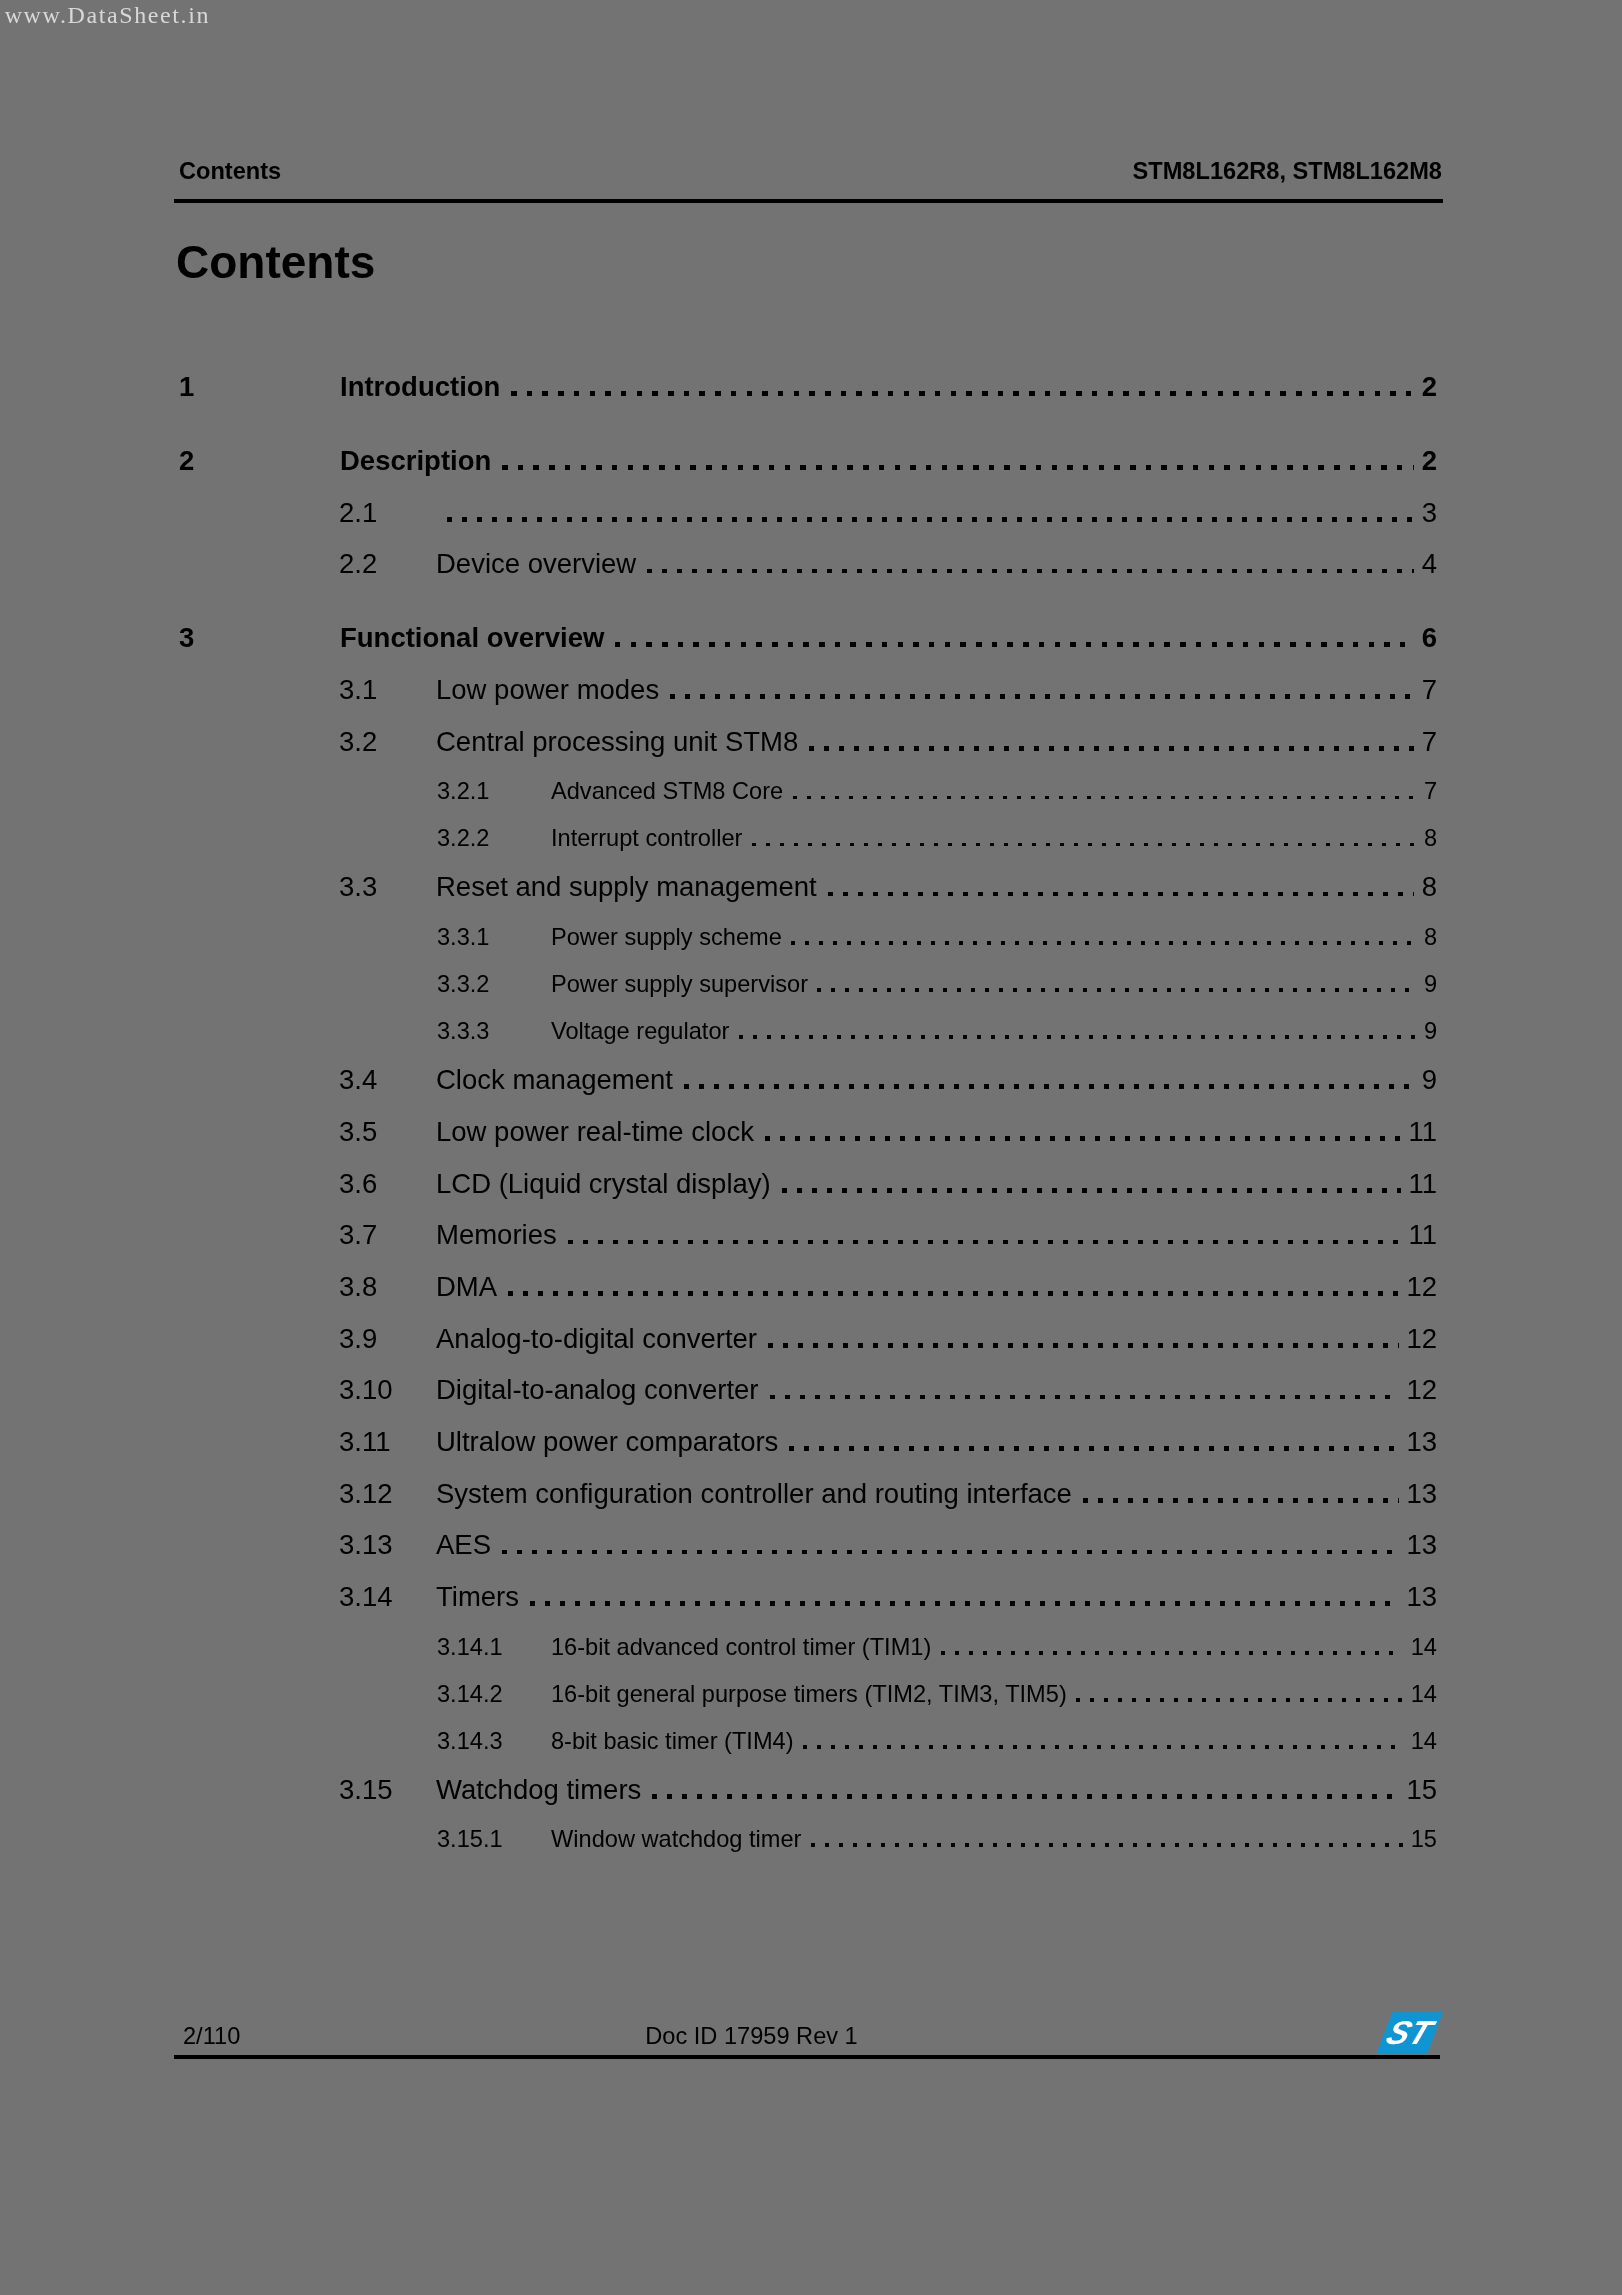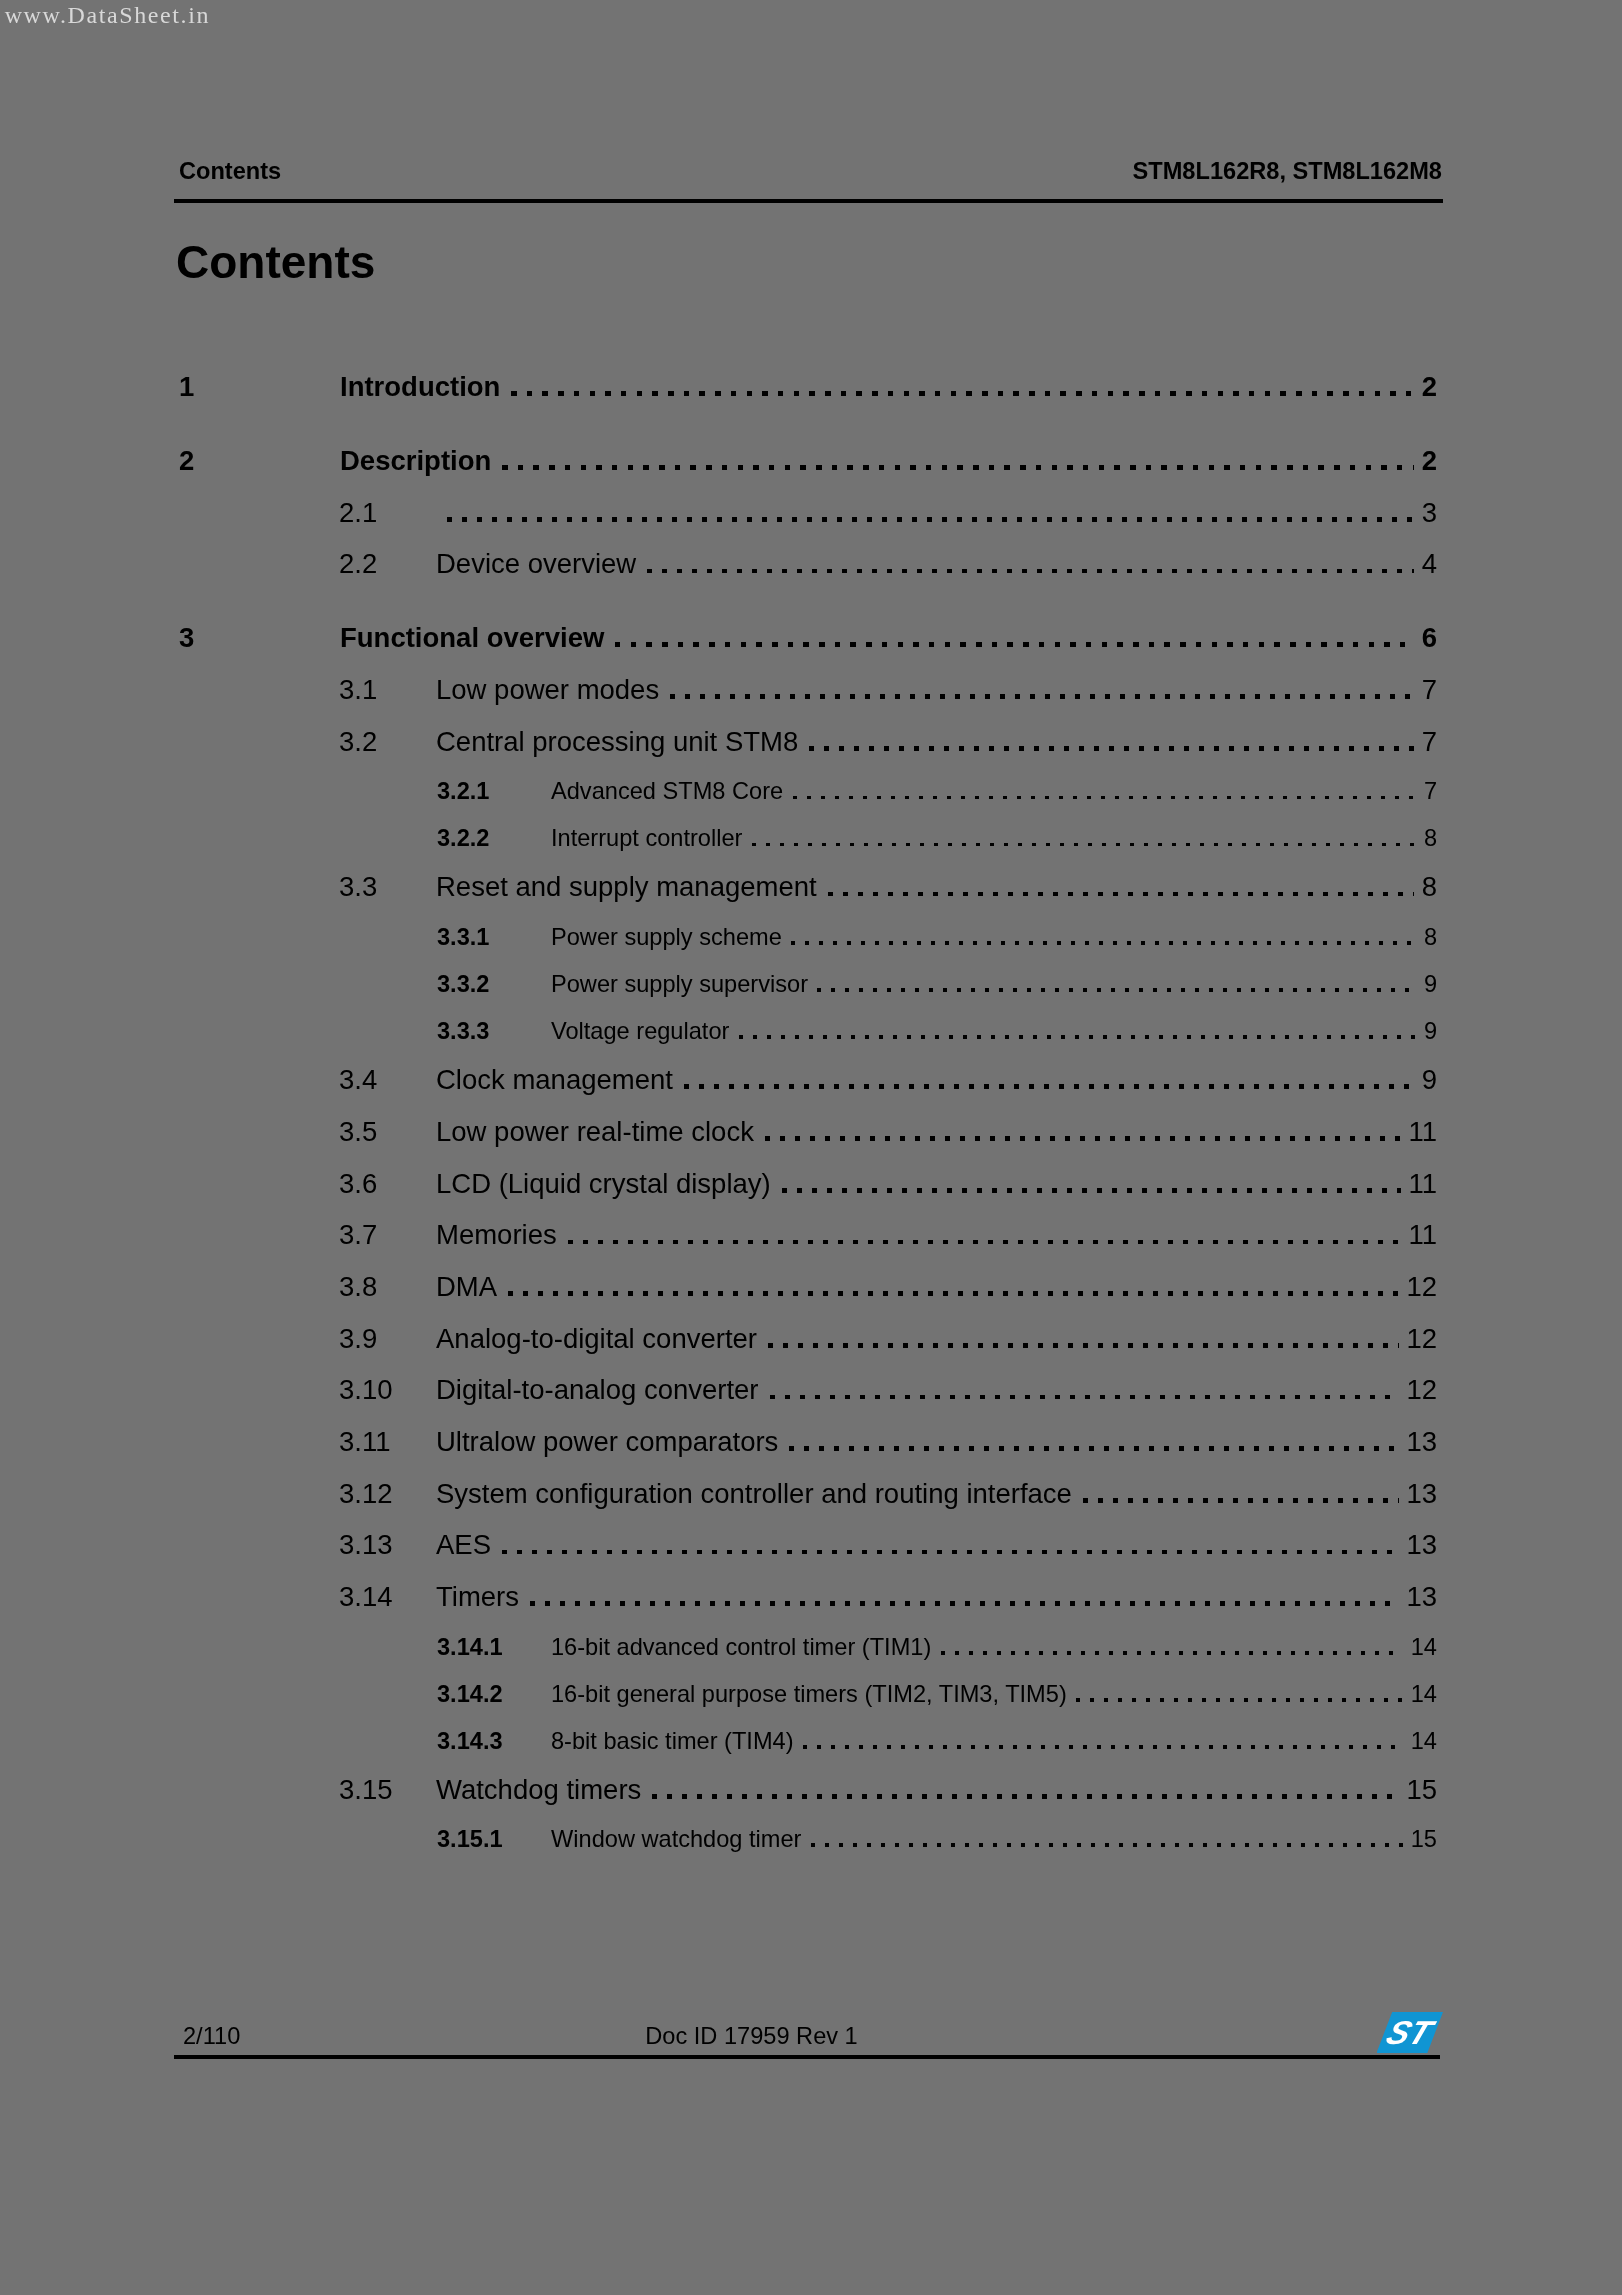--- a/index.html
+++ b/index.html
@@ -57,21 +57,21 @@
   
   .row.l1{font-weight:bold;margin-top:38px;margin-bottom:15.7px;}
   .row.l1:first-child{margin-top:0;}
   .row.l1 .num{width:161px;}
   .row.l1 .dots{height:5.5px;background-image:repeating-linear-gradient(to right,#000 0 5.5px,transparent 5.5px 15.7px);}
   
   .row.l2{margin-bottom:15.7px;padding-left:160px;justify-content:flex-end;}
   .row.l2 .num{width:97px;}
   
   .row.l3{font-size:23.6px;line-height:33px;margin-bottom:14px;padding-left:258px;}
-  .row.l3 .num{width:114px;font-weight:bold;}
+  .row.l3 .num{width:114px;}
   .row.l3 .dots{height:3.9px;background-image:repeating-linear-gradient(to right,#000 0 3.9px,transparent 3.9px 14px);margin-left:9.4px;}
   
   .footer-rule{
     position:absolute;left:174px;top:2055px;width:1266px;
     height:3.9px;background:#000;
   }
   .footer-page{
     position:absolute;left:183px;top:2022px;
     font-size:23.6px;line-height:28px;text-align:center;
   }

